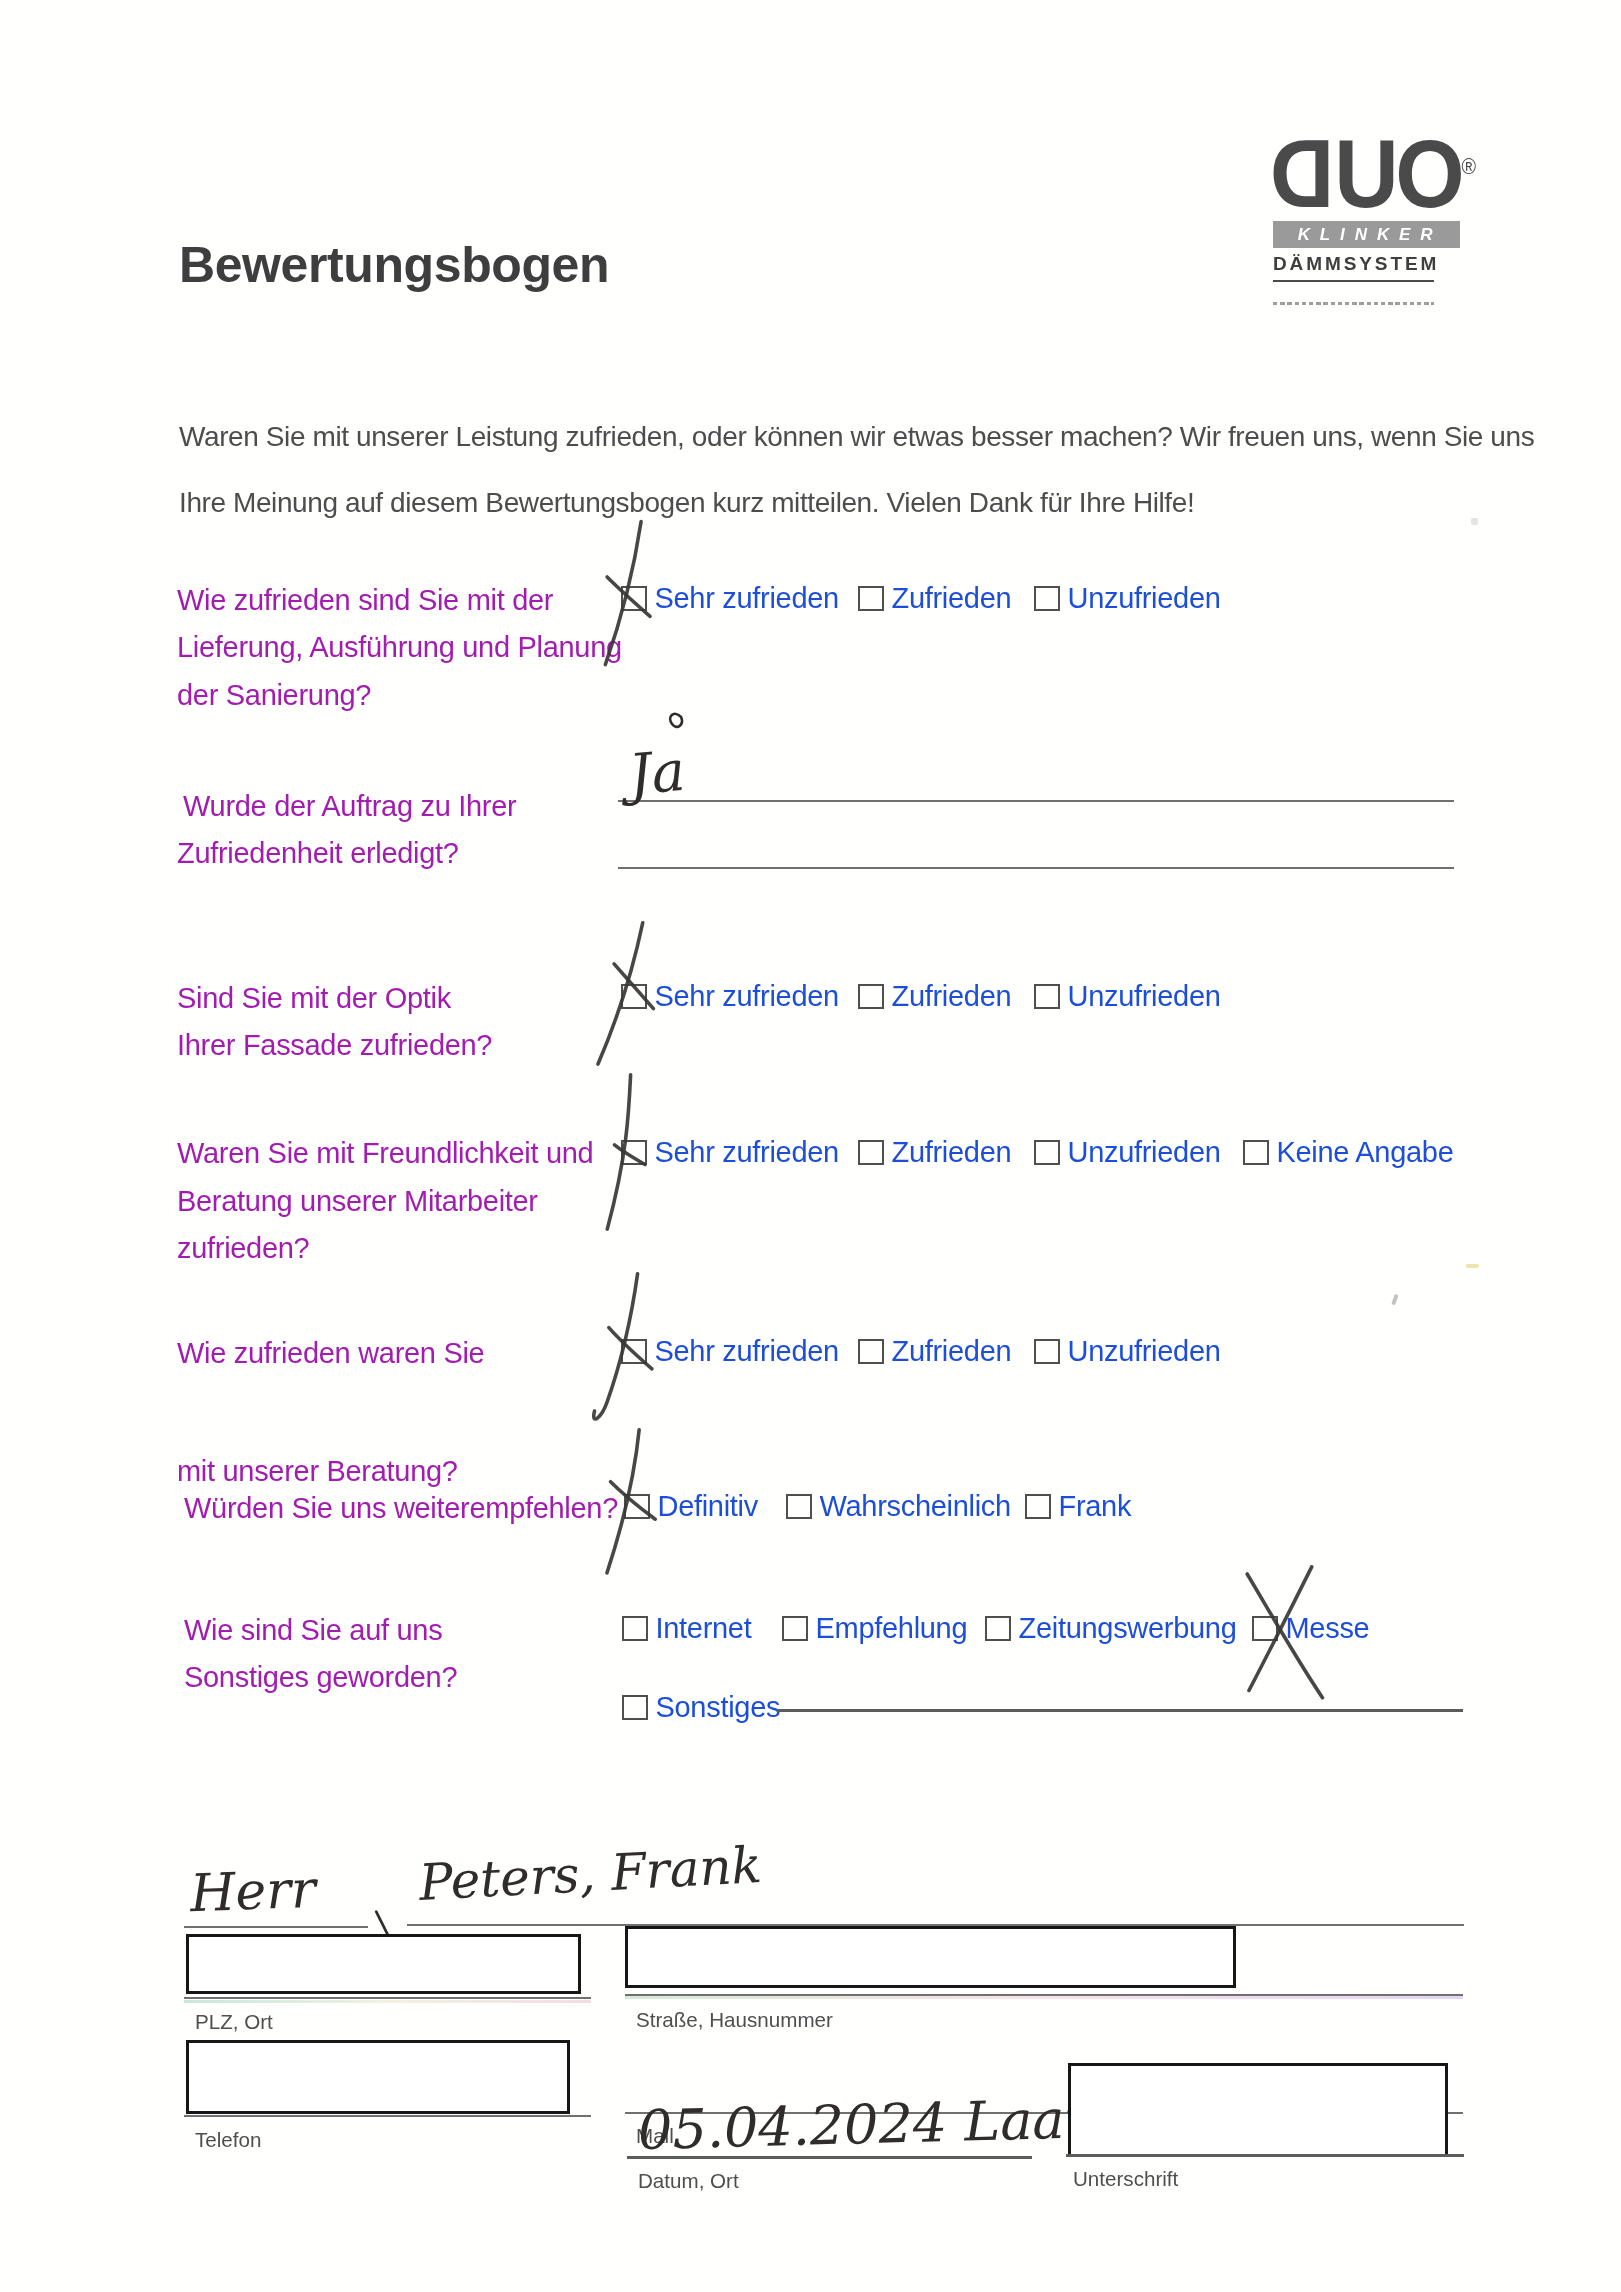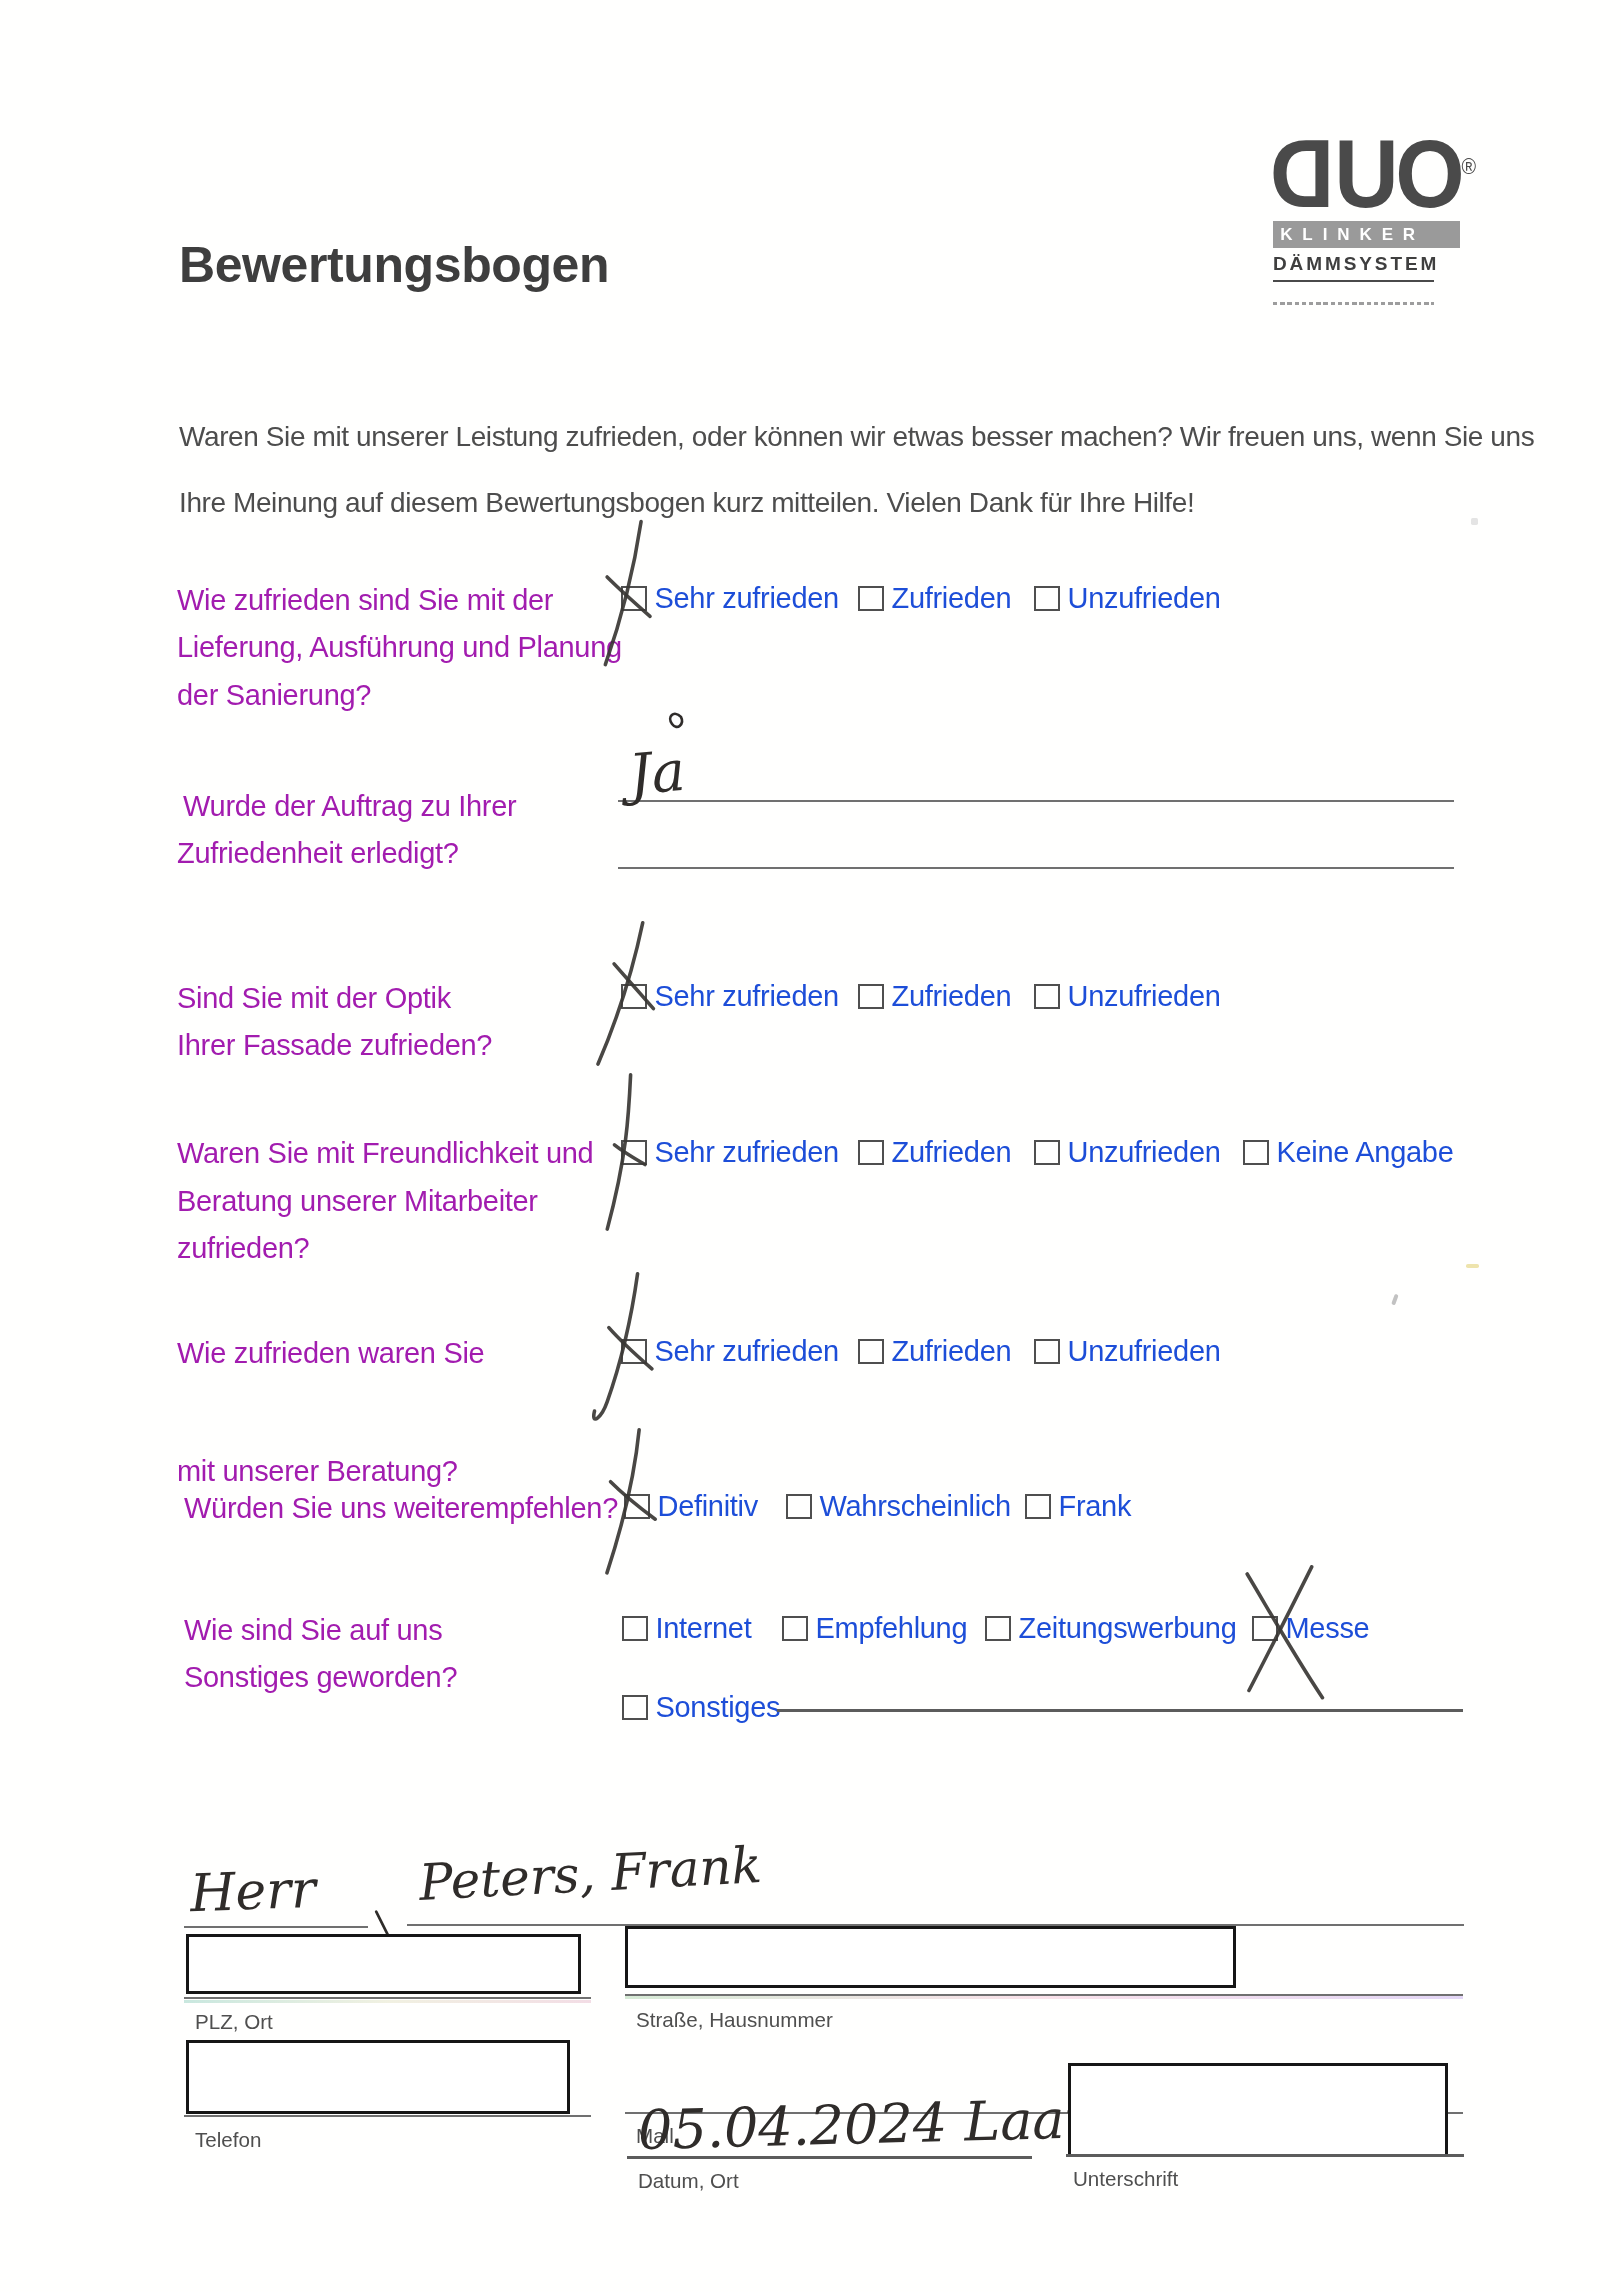--- a/index.html
+++ b/index.html
@@ -17,21 +17,21 @@
   .flabel{font-size:20.6px;color:#4f4f4f;white-space:nowrap;}
   .hw{font-family:"DejaVu Serif",serif;font-style:italic;color:#2f2c2a;white-space:nowrap;}
   .redact{background:#ffffff;border:3.6px solid #161616;}
   .mark path{fill:none;stroke:#3a3734;stroke-width:4;stroke-linecap:round;opacity:0.92;}
   .scribble path{fill:none;stroke:#2f2c2a;stroke-width:3;stroke-linecap:round;}
   .logo-duo{font-size:97px;font-weight:700;color:#4a4a4a;line-height:72px;letter-spacing:-3.6px;
             transform:scaleX(0.92);transform-origin:left top;white-space:nowrap;}
   .logo-duo .flip{display:inline-block;transform:scaleX(-1);}
   .logo-reg{font-size:21.5px;font-weight:400;color:#4a4a4a;}
   .logo-bar{width:187px;height:27px;background:#9a9a9a;color:#ffffff;font-weight:700;
-            font-size:17px;letter-spacing:9.9px;line-height:28px;text-indent:7.2px;}
+            font-size:17px;letter-spacing:9.9px;line-height:28px;text-align:center;text-indent:7.2px;font-style:italic;}
   .logo-sub{width:165px;font-size:19px;font-weight:700;color:#3f3f3f;letter-spacing:2.9px;white-space:nowrap;}
   .logo-rule1{width:161px;height:1.8px;background:#4a4a4a;}
   .logo-rule2{width:161px;height:2.7px;background:repeating-linear-gradient(90deg,#9d9d9d 0 4.5px,transparent 4.5px 7.2px);}
   .tint{height:2.7px;opacity:0.55;}
   .speck{border-radius:1.8px;}
 </style>
 </head>
 <body>
 
 <div class="page">

